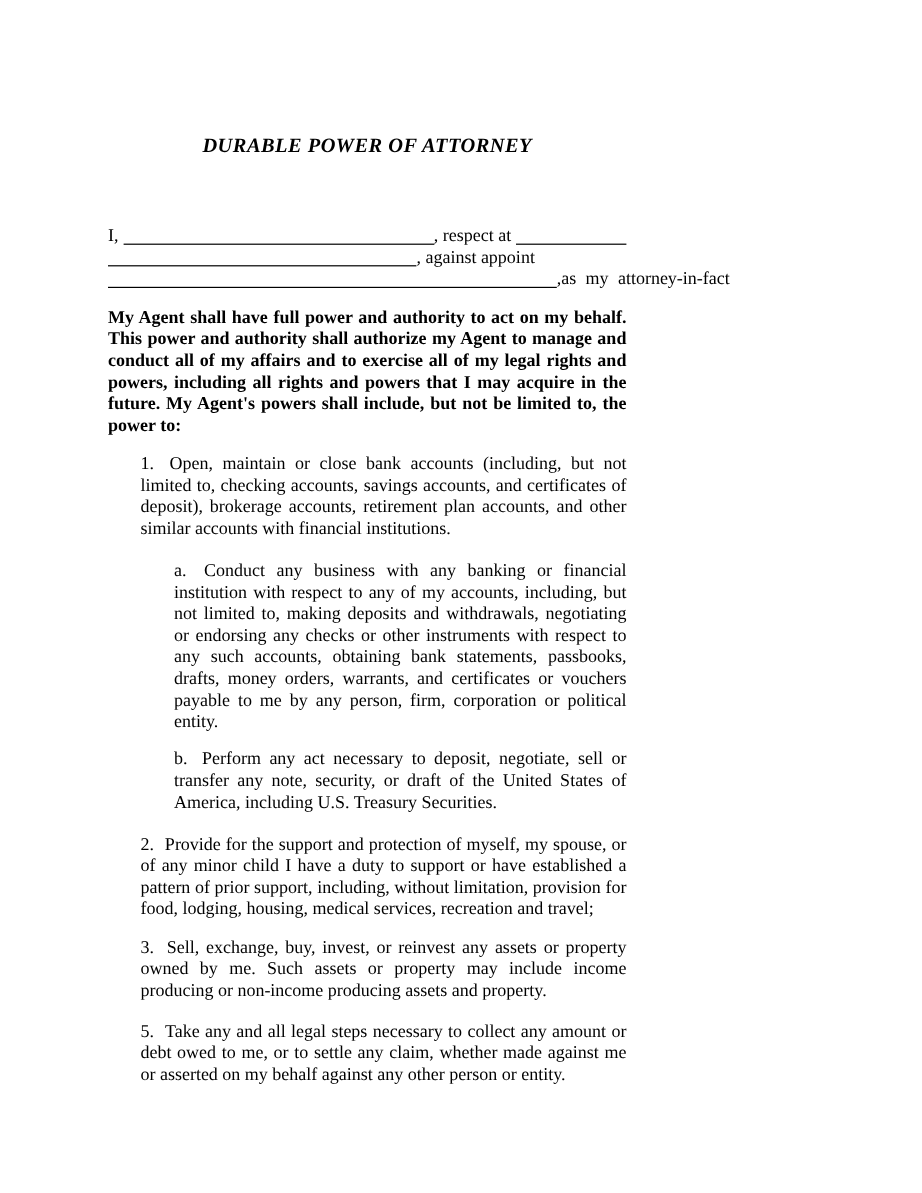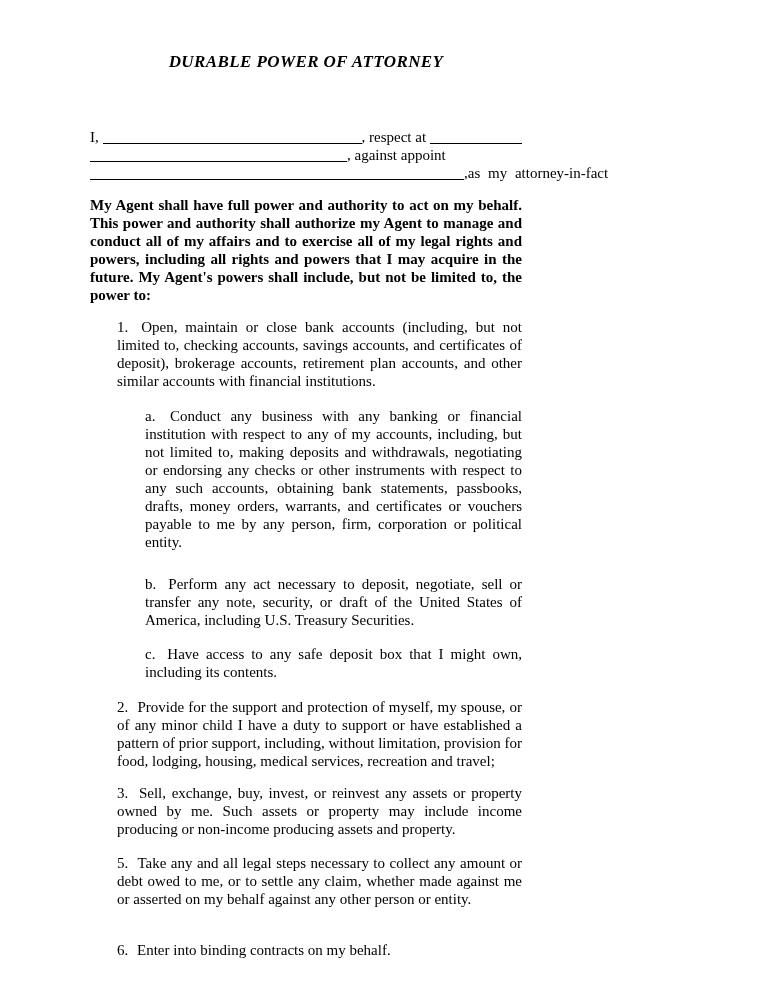--- a/index.html
+++ b/index.html
@@ -6,21 +6,21 @@
   html, body { background: #ffffff; }
   body {
     width: 768px; height: 994px;
     font-family: "Liberation Serif", serif;
     color: #000000;
     overflow: hidden;
   }
   .page {
     width: 612px; height: 994px;
     background: #ffffff;
-    padding: 50px 90px 0 90px;
+    padding: 110px 90px 0 90px;
     overflow: hidden;
   }
   .title {
     font-size: 17px;
     font-weight: bold;
     font-style: italic;
     text-align: center;
     letter-spacing: 0.4px;
     line-height: 24px;
   }
@@ -41,21 +41,21 @@
   .wide { word-spacing: 4px; }
   .para, .item {
     font-size: 15px;
     line-height: 18px;
     text-align: justify;
   }
   .para { margin-top: 14px; font-weight: bold; }
   .lv1 { margin-left: 27px; }
   .lv2 { margin-left: 55px; }
   .num { margin-right: 5px; }
-  .mt13 { margin-top: 24px; }
+  .mt13 { margin-top: 13px; }
   .mt14 { margin-top: 14px; }
   .mt16 { margin-top: 16px; }
   .mt17 { margin-top: 17px; }
   .mt33 { margin-top: 33px; }
 </style>
 </head>
 <body>
 
 <div class="page">
 
@@ -79,23 +79,21 @@
   </div>
 
   <p class="para">My Agent shall have full power and authority to act on my behalf.  This power and authority shall authorize my Agent to manage and conduct all of my affairs and to exercise all of my legal rights and powers, including all rights and powers that I may acquire in the future.  My Agent's powers shall include, but not be limited to, the power to:</p>
 
   <p class="item lv1 mt14"><span class="num">1.</span> <span>Open, maintain or close bank accounts (including, but not limited to, checking accounts, savings accounts, and certificates of deposit), brokerage accounts, retirement plan accounts, and other similar accounts with financial institutions.</span></p>
 
   <p class="item lv2 mt17"><span class="num">a.</span> <span>Conduct any business with any banking or financial institution with respect to any of my accounts, including, but not limited to, making deposits and withdrawals, negotiating or endorsing any checks or other instruments with respect to any such accounts, obtaining bank statements, passbooks, drafts, money orders, warrants, and certificates or vouchers payable to me by any person, firm, corporation or political entity.</span></p>
 
   <p class="item lv2 mt13"><span class="num">b.</span> <span>Perform any act necessary to deposit, negotiate, sell or transfer any note, security, or draft of the United States of America, including U.S. Treasury Securities.</span></p>
 
-  <p class="item lv2 mt16"><span class="num">c.</span> <span>Have access to any safe deposit box that I might own, including its contents.</span></p>
 
   <p class="item lv1 mt17"><span class="num">2.</span> <span>Provide for the support and protection of myself, my spouse, or of any minor child I have a duty to support or have established a pattern of prior support, including, without limitation, provision for food, lodging, housing, medical services, recreation and travel;</span></p>
 
   <p class="item lv1 mt14"><span class="num">3.</span> <span>Sell, exchange, buy, invest, or reinvest any assets or property owned by me.  Such assets or property may include income producing or non-income producing assets and property.</span></p>
 
   <p class="item lv1 mt16"><span class="num">5.</span> <span>Take any and all legal steps necessary to collect any amount or debt owed to me, or to settle any claim, whether made against me or asserted on my behalf against any other person or entity.</span></p>
 
-  <p class="item lv1 mt33"><span class="num">6.</span> <span>Enter into binding contracts on my behalf.</span></p>
 
 </div>
 
 </body></html>

